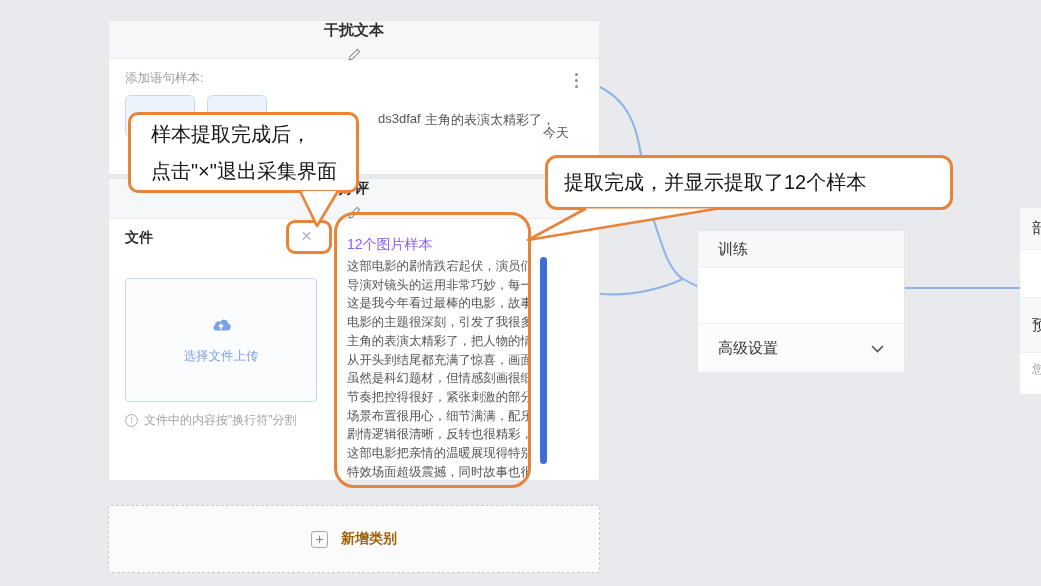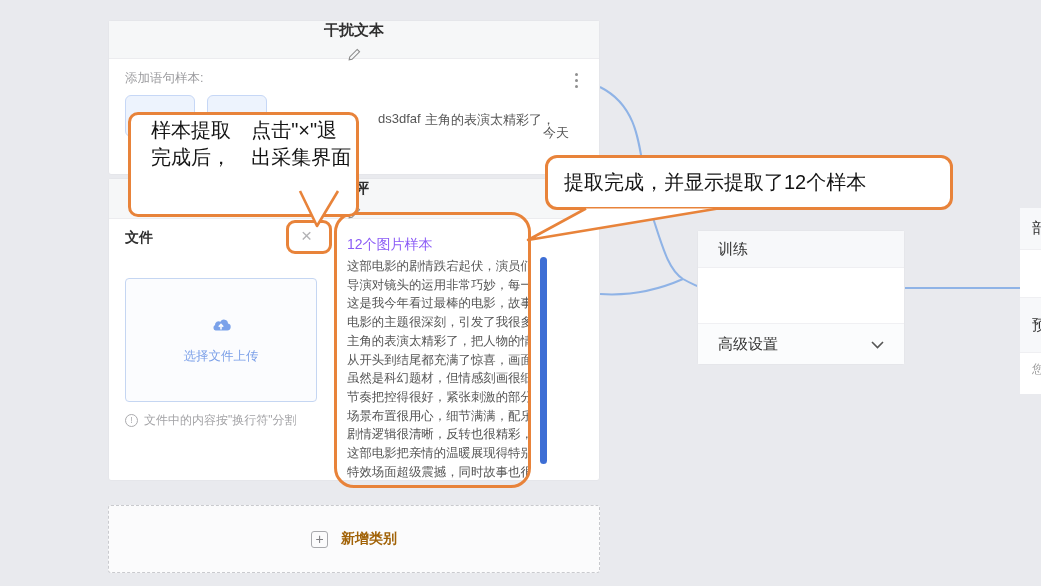--- a/index.html
+++ b/index.html
@@ -144,21 +144,21 @@
 
   <div class="abs dashed-card" style="left:108px;top:505px;width:492px;height:68px;z-index:2;">
     <span class="plus-square">+</span>
     <span class="add-label">新增类别</span>
   </div>
 
   <div class="abs card" style="left:697px;top:230px;width:208px;height:135px;z-index:2;">
     <div class="panel-header" style="height:37px;">
       <span class="panel-title">训练</span>
     </div>
-    <div class="abs adv-row" style="left:0;top:92px;width:206px;height:41px;">
+    <div class="abs adv-row" style="left:0;top:92px;width:206px;height:49px;">
       <span class="adv-label">高级设置</span>
       <span>
         <svg width="13" height="8" viewBox="0 0 13 8">
             <polyline points="1,1 6.5,6.5 12,1" fill="none" stroke="#555" stroke-width="1.6"></polyline>
           </svg>
       </span>
     </div>
   </div>
 
   <div class="abs" style="left:1020px;top:208px;width:120px;height:186px;background:#fff;z-index:2;">
@@ -167,22 +167,22 @@
     </div>
     <div class="rp-strip" style="position:absolute;left:0;top:89px;width:100%;height:56px;border-top:1px solid #EFEFF2;border-bottom:1px solid #EFEFF2;">
       <span class="rp-text">预</span>
     </div>
     <div class="abs rp-hint" style="left:12px;top:153px;">您</div>
   </div>
 
   <div class="abs o-annot" style="left:334px;top:212px;width:197px;height:276px;border-radius:20px;z-index:5;"></div>
   <div class="abs o-annot" style="left:286px;top:220px;width:46px;height:34px;border-radius:9px;z-index:5;"></div>
 
-  <div class="abs callout" style="left:128px;top:112px;width:231px;height:105px;border-radius:10px;z-index:6;
-              display:flex;flex-direction:row;justify-content:center;gap:10px;padding:2px 0 2px 20px;">
+  <div class="abs callout" style="left:128px;top:112px;width:231px;height:81px;border-radius:10px;z-index:6;
+              display:flex;flex-direction:column;justify-content:center;gap:10px;padding:2px 0 2px 20px;">
     <div style="font-size:20px;">样本提取完成后，</div>
     <div style="font-size:20px;">点击"×"退出采集界面</div>
   </div>
 
   <div class="abs callout" style="left:545px;top:155px;width:408px;height:55px;border-radius:12px;z-index:6;
               display:flex;align-items:center;padding-left:16px;">
     <div style="font-size:20px;">提取完成，并显示提取了12个样本</div>
   </div>
 
   <svg class="abs" style="left:0;top:0;z-index:7;pointer-events:none;" width="1041" height="586" viewBox="0 0 1041 586">

